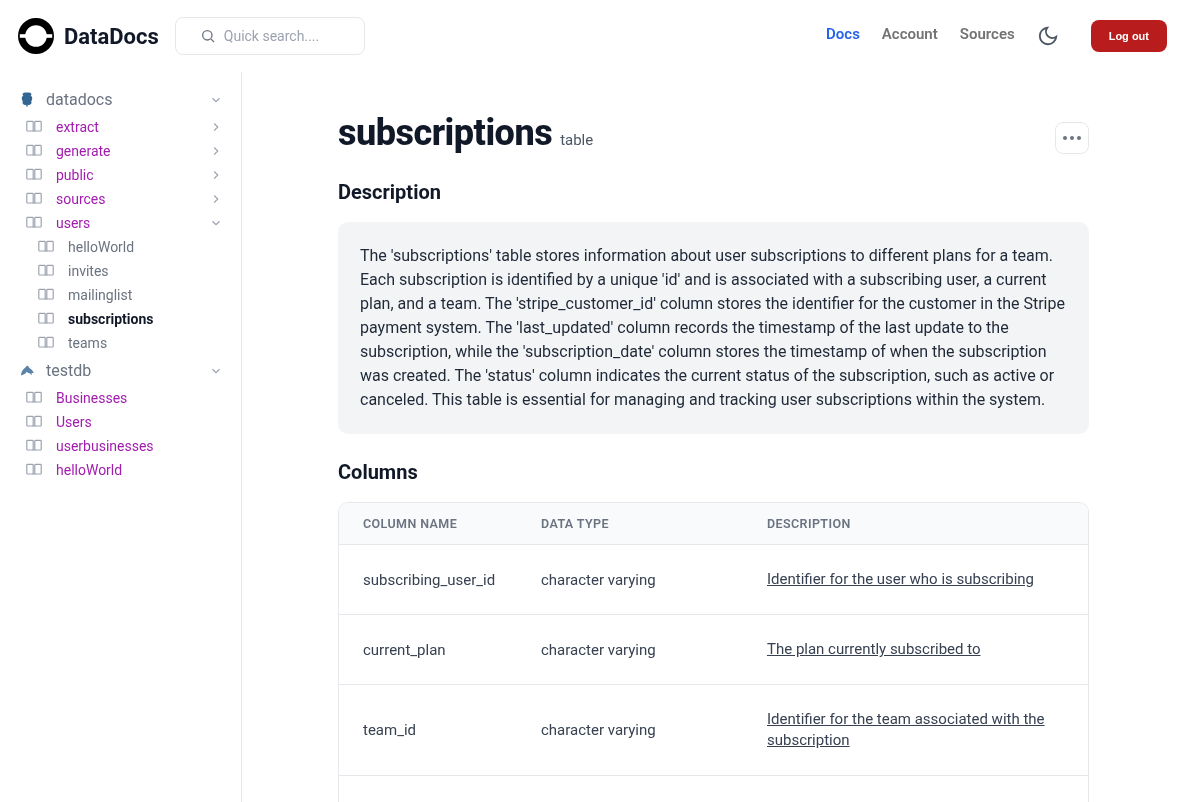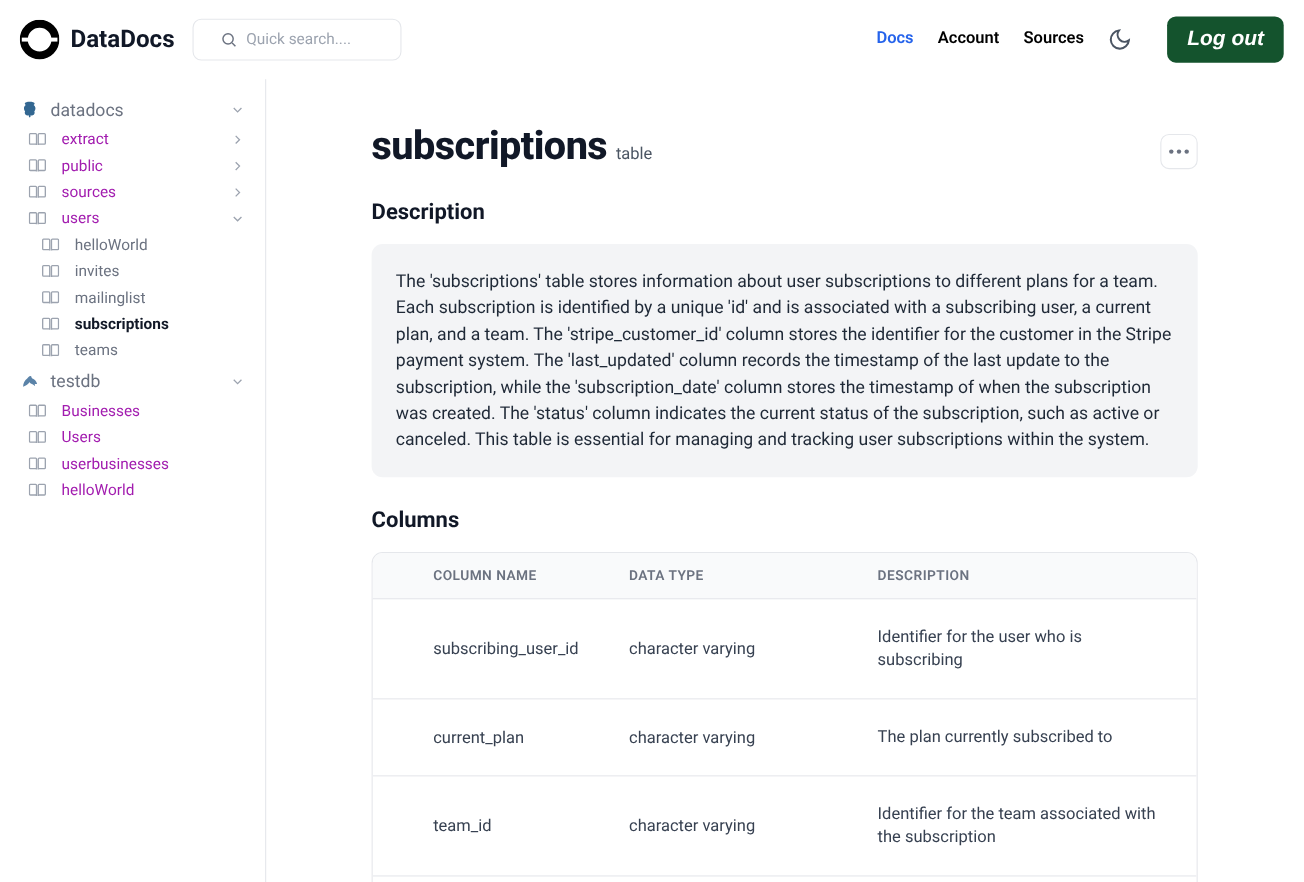--- a/index.html
+++ b/index.html
@@ -60,42 +60,41 @@
     }
     .nav-links {
       display: flex;
       align-items: flex-start;
       gap: 22px;
       margin-right: 6px;
     }
     .nav-link {
       font-size: 15px;
       font-weight: 600;
-      color: #000000;
+      color: #737373;
       cursor: pointer;
     }
     .nav-link.active {
       color: #2563eb;
     }
     .theme-toggle {
       width: 22px;
       height: 22px;
       cursor: pointer;
     }
     .logout-btn {
-      background: #14532d;
+      background: #b91c1c;
       color: #fff;
       border: none;
       border-radius: 8px;
       padding: 10px 18px;
-      font-size: 19px;
+      font-size: 11px;
       font-weight: 700;
       cursor: pointer;
       margin-left: 10px;
-      font-style: italic;
     }
     
     .layout {
       display: flex;
       height: calc(100% - 72px);
     }
     .sidebar {
       width: 242px;
       border-right: 1px solid #e5e7eb;
       padding: 12px 10px 0 10px;
@@ -224,33 +223,34 @@
     }
     .columns-header {
       background: #f9fafb;
       display: flex;
       padding: 13px 24px;
       font-size: 12.5px;
       font-weight: 600;
       color: #6b7280;
       letter-spacing: 0.4px;
     }
-    .col-name { width: 178px; margin-left: 31px; }
+    .col-name { width: 178px; }
     .col-type { width: 226px; }
     .col-desc { flex: 1; }
     .columns-row {
       display: flex;
       padding: 24px 24px;
       border-top: 1px solid #e5e7eb;
       font-size: 15px;
       color: #374151;
       align-items: center;
     }
     .columns-row .col-desc {
       line-height: 1.4;
+      text-decoration: underline;
     }
   </style>
 </head>
 <body>
 
 <div class="header">
   <div class="brand">
     <svg class="brand-logo" viewBox="0 0 40 40">
       <circle cx="20" cy="20" r="16" fill="none" stroke="#000" stroke-width="8"></circle>
       <rect x="2" y="18" width="8" height="4" fill="#fff"></rect>
@@ -299,20 +299,29 @@
         </svg>
       <span>extract</span>
       <svg class="sb-chevron" viewBox="0 0 24 24" fill="none" stroke="#9ca3af" stroke-width="2">
           <polyline points="9 18 15 12 9 6"></polyline>
         </svg>
     </div>
     <div class="sb-item">
       <svg class="book-icon" viewBox="0 0 20 16" fill="none" stroke="#9ca3af" stroke-width="1.5">
           <path d="M1 2c0-.5.4-1 1-1h6c.5 0 1 .4 1 1v12c0-.5-.4-1-1-1H2c-.5 0-1-.4-1-1V2z M19 2c0-.5-.4-1-1-1h-6c-.5 0-1 .4-1 1v12c0-.5.4-1 1-1h6c.5 0 1-.4 1-1V2z"></path>
         </svg>
+      <span>generate</span>
+      <svg class="sb-chevron" viewBox="0 0 24 24" fill="none" stroke="#9ca3af" stroke-width="2">
+          <polyline points="9 18 15 12 9 6"></polyline>
+        </svg>
+    </div>
+    <div class="sb-item">
+      <svg class="book-icon" viewBox="0 0 20 16" fill="none" stroke="#9ca3af" stroke-width="1.5">
+          <path d="M1 2c0-.5.4-1 1-1h6c.5 0 1 .4 1 1v12c0-.5-.4-1-1-1H2c-.5 0-1-.4-1-1V2z M19 2c0-.5-.4-1-1-1h-6c-.5 0-1 .4-1 1v12c0-.5.4-1 1-1h6c.5 0 1-.4 1-1V2z"></path>
+        </svg>
       <span>public</span>
       <svg class="sb-chevron" viewBox="0 0 24 24" fill="none" stroke="#9ca3af" stroke-width="2">
           <polyline points="9 18 15 12 9 6"></polyline>
         </svg>
     </div>
     <div class="sb-item">
       <svg class="book-icon" viewBox="0 0 20 16" fill="none" stroke="#9ca3af" stroke-width="1.5">
           <path d="M1 2c0-.5.4-1 1-1h6c.5 0 1 .4 1 1v12c0-.5-.4-1-1-1H2c-.5 0-1-.4-1-1V2z M19 2c0-.5-.4-1-1-1h-6c-.5 0-1 .4-1 1v12c0-.5.4-1 1-1h6c.5 0 1-.4 1-1V2z"></path>
         </svg>
       <span>sources</span>

